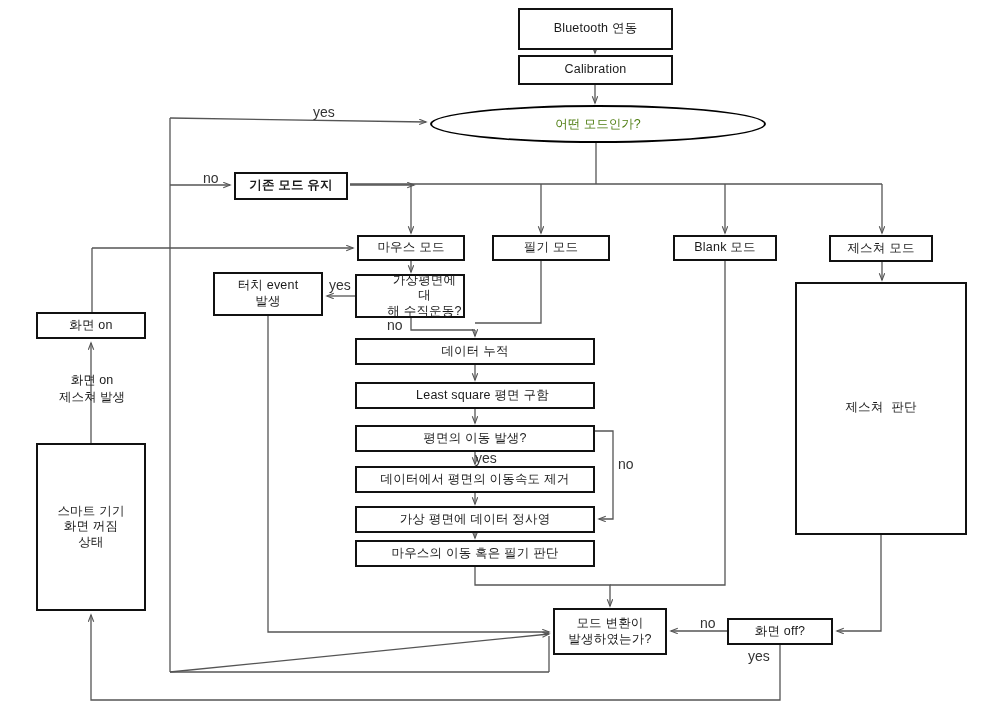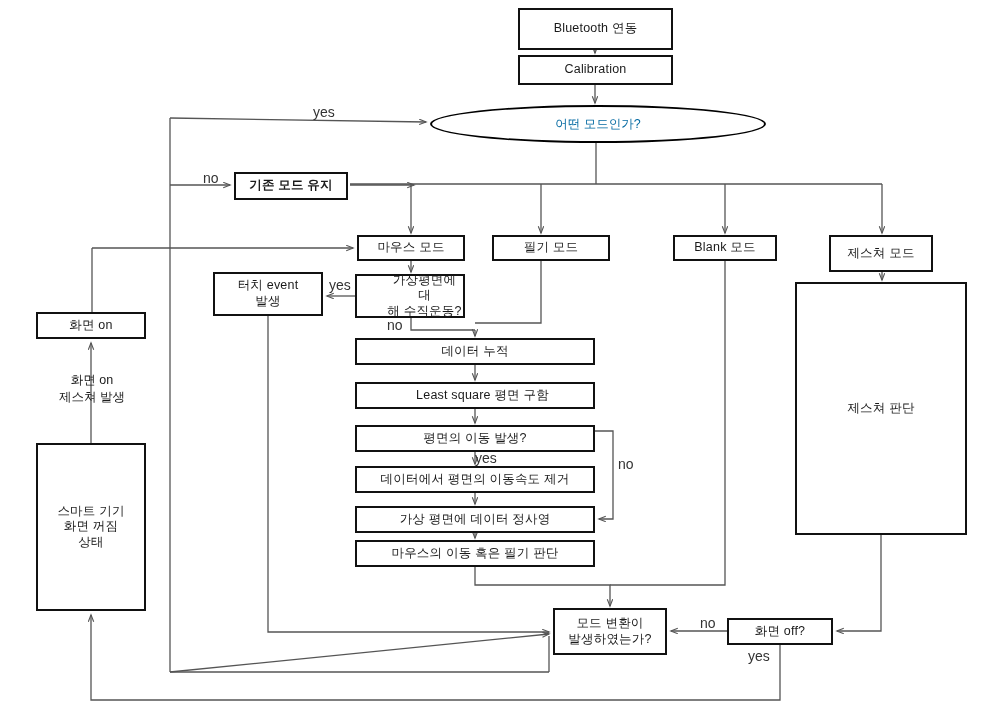--- a/index.html
+++ b/index.html
@@ -35,21 +35,21 @@
   .ellipse{
     position:absolute;
     box-sizing:border-box;
     background:#ffffff;
     border:2.5px solid #000;
     border-radius:50%;
     display:flex;
     align-items:center;
     justify-content:center;
     font-size:12.5px;
-    color:#0369a1;
+    color:#4d7c0f;
     z-index:3;
   }
   .edge-label{
     position:absolute;
     font-size:14px;
     color:#333;
     z-index:4;
     background:transparent;
     white-space:nowrap;
   }
@@ -145,32 +145,32 @@
   </svg>
 
   <div id="nodes-host">
       <div class="node" style="left: 518px; top: 8px; width: 155px; height: 42px;">Bluetooth 연동</div>
       <div class="node" style="left: 518px; top: 55px; width: 155px; height: 30px;">Calibration</div>
       <div class="ellipse" style="left: 430px; top: 105px; width: 336px; height: 38px;">어떤 모드인가?</div>
       <div class="node" style="left: 234px; top: 172px; width: 114px; height: 28px; font-weight: bold;">기존 모드 유지</div>
       <div class="node" style="left: 357px; top: 235px; width: 108px; height: 26px;">마우스 모드</div>
       <div class="node" style="left: 492px; top: 235px; width: 118px; height: 26px;">필기 모드</div>
       <div class="node" style="left: 673px; top: 235px; width: 104px; height: 26px;">Blank 모드</div>
-      <div class="node" style="left: 829px; top: 235px; width: 104px; height: 37px;">제스쳐 모드</div>
+      <div class="node" style="left: 829px; top: 235px; width: 104px; height: 27px;">제스쳐 모드</div>
       <div class="node" style="left: 213px; top: 272px; width: 110px; height: 44px;">터치 event
 발생</div>
       <div class="node" style="left: 355px; top: 274px; width: 110px; height: 44px; padding-left: 29px;">가상평면에 대
 해 수직운동?</div>
       <div class="node" style="left: 355px; top: 338px; width: 240px; height: 27px;">데이터 누적</div>
       <div class="node" style="left: 355px; top: 382px; width: 240px; height: 27px; padding-left: 15px;">Least square 평면 구함</div>
       <div class="node" style="left: 355px; top: 425px; width: 240px; height: 27px;">평면의 이동 발생?</div>
       <div class="node" style="left: 355px; top: 466px; width: 240px; height: 27px;">데이터에서 평면의 이동속도 제거</div>
       <div class="node" style="left: 355px; top: 506px; width: 240px; height: 27px;">가상 평면에 데이터 정사영</div>
       <div class="node" style="left: 355px; top: 540px; width: 240px; height: 27px;">마우스의 이동 혹은 필기 판단</div>
-      <div class="node big-panel" style="left: 795px; top: 282px; width: 172px; height: 253px;">제스쳐 판단</div>
+      <div class="node big-panel" style="left: 795px; top: 282px; width: 172px; height: 253px; font-family: Liberation Mono, monospace;">제스쳐 판단</div>
       <div class="node" style="left: 36px; top: 312px; width: 110px; height: 27px;">화면 on</div>
       <div class="node big-panel" style="left: 36px; top: 443px; width: 110px; height: 168px;">스마트 기기
 화면 꺼짐
 상태</div>
       <div class="node" style="left: 553px; top: 608px; width: 114px; height: 47px;">모드 변환이
 발생하였는가?</div>
       <div class="node" style="left: 727px; top: 618px; width: 106px; height: 27px;">화면 off?</div>
     </div>
   <div id="labels-host">
       <div class="edge-label" style="left: 313px; top: 104px;">yes</div>

